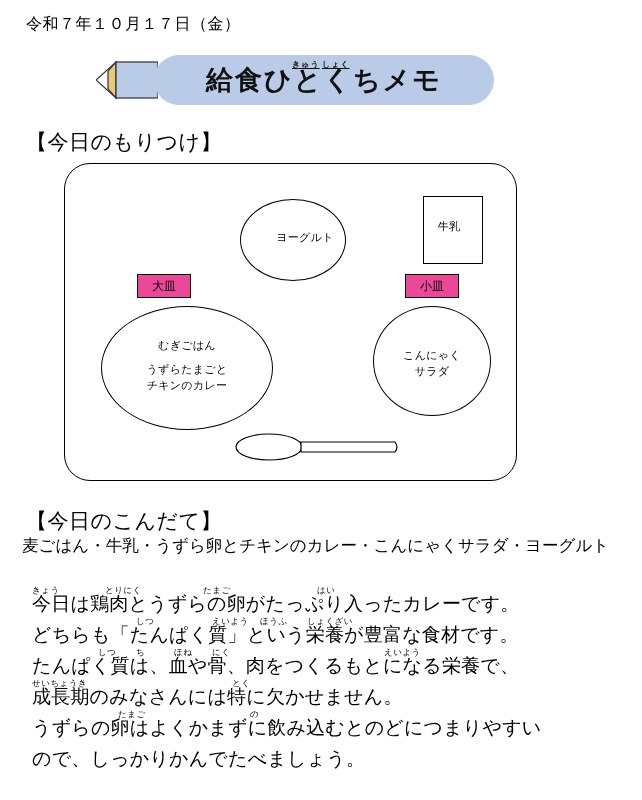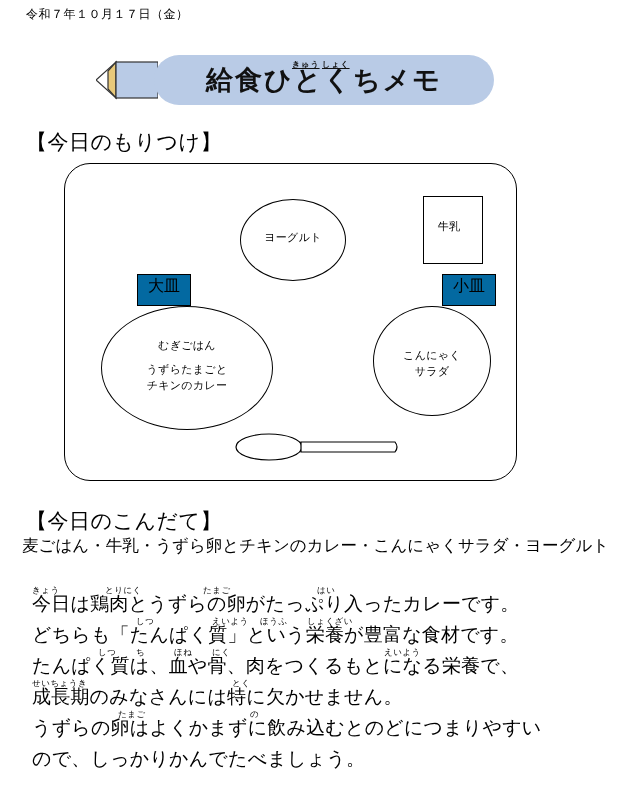--- a/index.html
+++ b/index.html
@@ -16,22 +16,22 @@
     overflow: hidden;
   }
   .page {
     position: relative;
     width: 642px;
     height: 800px;
   }
   .date-line {
     position: absolute;
     left: 26px;
-    top: 6px;
-    font-size: 12px;
+    top: 14px;
+    font-size: 16px;
     letter-spacing: 0.5px;
     text-align: right;
   }
 
   
   .title-wrap {
     position: absolute;
     left: 96px;
     top: 55px;
     width: 420px;
@@ -113,43 +113,43 @@
     position: absolute;
     font-size: 11px;
     line-height: 1.45;
     letter-spacing: 0.3px;
     text-align: center;
   }
   .tag {
     position: absolute;
     border: 1.2px solid #000;
     box-sizing: border-box;
-    background: #0369a1;
-    font-size: 16px;
+    background: #ec4899;
+    font-size: 12px;
     text-align: center;
     line-height: 22px;
-    height: 32px;
+    height: 24px;
   }
 
   
   #bowl-yogurt { left: 175px; top: 35px; width: 106px; height: 82px; }
-  #lbl-yogurt  { left: 175px; top: 66px; width: 106px; }
+  #lbl-yogurt  { left: 175px; top: 66px; width: 106px; padding-left: 12px; }
   
   #box-milk { left: 358px; top: 32px; width: 60px; height: 68px; }
   #lbl-milk { left: 358px; top: 55px; width: 52px; }
   
   #bowl-big { left: 36px; top: 142px; width: 172px; height: 124px; }
   #lbl-big-1 { left: 36px; top: 174px; width: 172px; }
   #lbl-big-2 { left: 36px; top: 198px; width: 172px; }
   
   #bowl-small { left: 308px; top: 142px; width: 118px; height: 110px; }
   #lbl-small  { left: 308px; top: 184px; width: 118px; }
   
   #tag-oozara { left: 72px; top: 110px; width: 54px; }
-  #tag-kozara { left: 340px; top: 110px; width: 54px; margin-left: 37px; }
+  #tag-kozara { left: 340px; top: 110px; width: 54px; }
 
   
   .spoon {
     position: absolute;
     left: 170px;
     top: 268px;
     width: 164px;
     height: 30px;
   }
 

